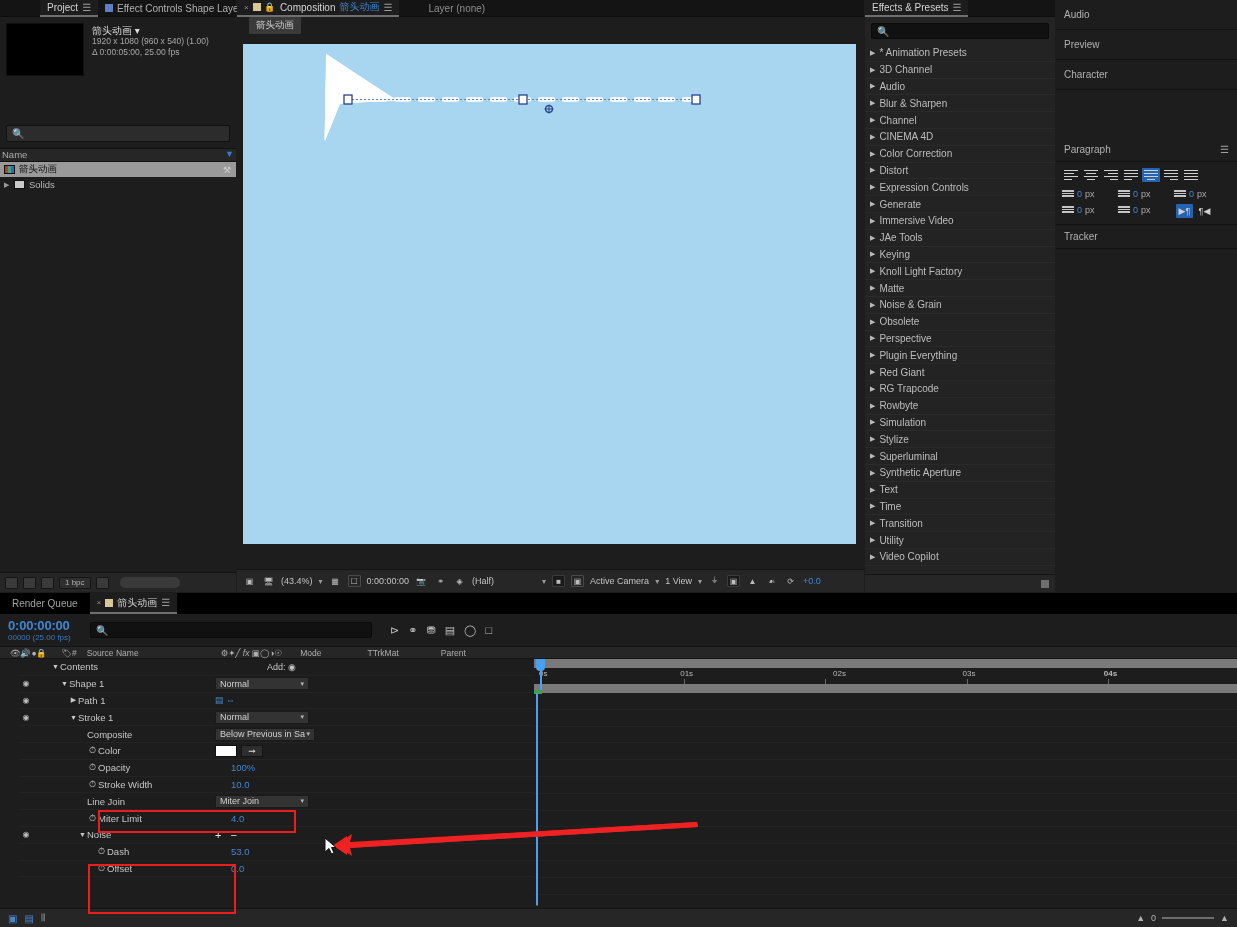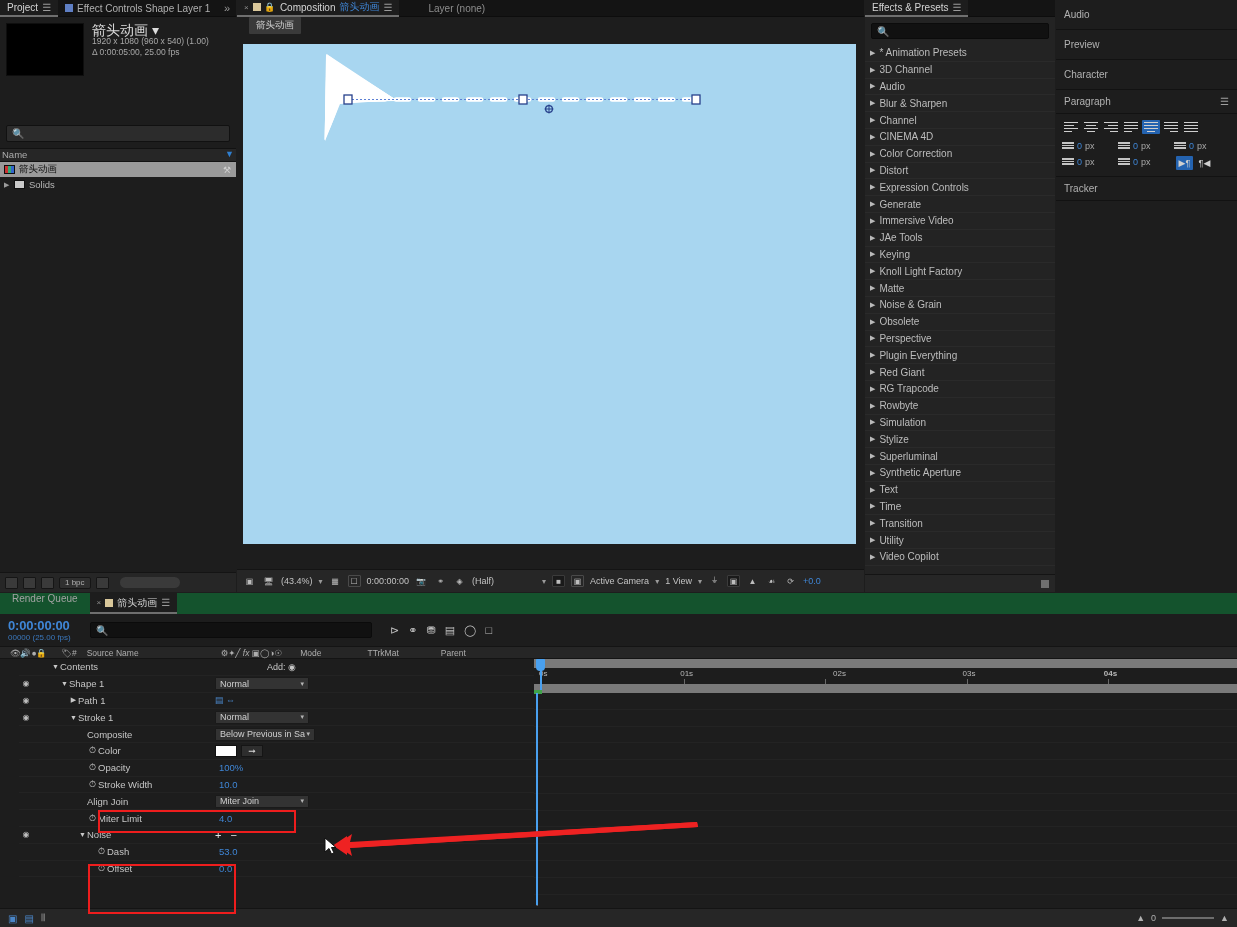--- a/index.html
+++ b/index.html
@@ -25,26 +25,26 @@
     padding:0 7px; font-size:10px; color:#b0b0b0;
     white-space:nowrap;
   }
   .tab.active { background:#1d1d1d; color:#d4d4d4; border-bottom:2px solid #6f6f6f; }
   .tab .hamb { font-size:10px; color:#9a9a9a; }
   .tab .closex { font-size:8px; color:#8d8d8d; }
   .swatch-sq { width:8px; height:8px; display:inline-block; }
 
   
   #project-panel { left:0; top:0; width:236px; height:592px; background:#1d1d1d; }
-  #project-tabs { position:relative; }
+  #project-tabs { position:relative;padding-left:40px; }
   #project-tabs .chev { margin-left:auto; padding:0 6px; color:#9a9a9a; font-size:11px;}
   .proj-head { display:flex; padding:6px 6px 4px 6px; height:80px;}
   .proj-thumb { width:78px; height:53px; background:#000; border:1px solid #0e0e0e; flex:0 0 auto; }
   .proj-meta { margin-left:8px; font-size:9px; line-height:11px; color:#c0c0c0; padding-top:2px;}
-  .proj-meta .title { font-size:14px; color:#dcdcdc; }
+  .proj-meta .title { font-size:10px; color:#dcdcdc; }
   .proj-meta .dim { color:#a8a8a8; font-size:8.5px; }
   .proj-search {
     margin:28px 6px 6px 6px; height:17px; background:#2c2c2c;
     border:1px solid #111; border-radius:2px; display:flex; align-items:center;
     padding:0 5px; color:#8e8e8e;
   }
   .proj-colhdr {
     margin-top:6px; height:14px; background:#262626; border-top:1px solid #121212;
     border-bottom:1px solid #121212; display:flex; align-items:flex-start; padding:0 2px;
     font-size:9.5px; color:#adadad;
@@ -126,21 +126,21 @@
   .pnum .gl { width:12px; height:11px; display:flex; flex-direction:column; gap:1.3px; justify-content:center;}
   .pnum .gl i { height:1.3px; background:#c4c4c4; display:block;}
   .pnum .v { color:#3f86d6; }
   .pnum .u { color:#a9a9a9; }
   .dirbtn { width:17px; height:14px; display:flex; align-items:center; justify-content:center;
             font-size:9px; color:#cfcfcf; border-radius:1px;}
   .dirbtn.on { background:#2463b0; }
 
   
   #timeline { position:absolute; left:0; top:593px; width:1237px; height:334px; background:#1d1d1d;}
-  #tl-tabs { height:21px; background:#14532d; display:flex; align-items:flex-start; }
+  #tl-tabs { height:21px; background:#000000; display:flex; align-items:center; }
   #tl-tabs .rq { padding:0 12px; color:#a3a3a3; font-size:10px;}
   .tl-toolrow { height:32px; display:flex; align-items:center; padding:0 8px; gap:8px; }
   .tc-block { width:74px; }
   .tc-main { color:#3f86d6; font-size:13px; letter-spacing:-0.2px; font-weight:bold;}
   .tc-sub { color:#3f86d6; font-size:8px; opacity:.85; }
   .tl-search { flex:0 0 282px; height:16px; background:#111; border:1px solid #0b0b0b;
                border-radius:2px; display:flex; align-items:center; padding:0 5px; color:#888; }
   .tl-icons { display:flex; align-items:center; gap:9px; margin-left:10px; color:#bcbcbc; font-size:11px;}
   .tl-colhdr { height:13px; background:#262626; border-top:1px solid #141414;
                border-bottom:1px solid #141414; display:flex; align-items:center;
@@ -150,21 +150,21 @@
   .tl-left { position:absolute; left:0; top:0; width:515px; height:246px; }
   .tl-right { position:absolute; left:515px; top:0; width:722px; height:246px; background:#1d1d1d;}
 
   .row { height:16.8px; display:flex; align-items:center; position:relative;
          border-bottom:1px solid #232323; font-size:9.5px; color:#c6c6c6; }
   .row .eye { width:14px; text-align:center; color:#bdbdbd; font-size:8px; }
   .row .eye.blank { color:transparent; }
   .row .tri { font-size:7px; color:#c9c9c9; width:9px; text-align:center;}
   .row .stopw { font-size:9px; color:#cfcfcf; width:11px; text-align:center;}
   .row .lbl { white-space:nowrap; }
-  .row .val { position:absolute; left:200px; color:#3f86d6; }
+  .row .val { position:absolute; left:212px; color:#3f86d6; }
   .dropdown {
     position:absolute; left:196px; height:13px; width:94px; background:#333;
     border:1px solid #1a1a1a; border-radius:1px; display:flex; align-items:center;
     padding:0 4px; font-size:9px; color:#d0d0d0;
   }
   .dropdown .dc { margin-left:auto; font-size:7px; color:#b5b5b5;}
   .dropdown.wide { width:100px; }
   .colorbox { position:absolute; left:196px; width:22px; height:12px; background:#fff; border:1px solid #111;}
   .eyedrop { position:absolute; left:222px; width:22px; height:12px; background:#2e2e2e;
              border:1px solid #151515; display:flex; align-items:center; justify-content:center;
@@ -488,21 +488,21 @@
           <span>Audio</span>
         </div>
         <div class="rp-sec">
           <span>Preview</span>
         </div>
         <div class="rp-sec">
           <span>Character</span>
         </div>
       </div>
 
-    <div class="rp-sec" style="height:24px;">
+    <div class="rp-sec" style="height:24px;margin-top:48px;">
       <span>Paragraph</span>
       <span class="hamb">☰</span>
     </div>
 
     <div class="para-body">
       <div class="para-row" id="align-row">
           <div class="align-btn" style="align-items: flex-start;">
             <i style="width:100%"></i>
             <i style="width:70%"></i>
             <i style="width:100%"></i>
@@ -718,21 +718,21 @@
           <div class="row">
             <span class="eye blank">◉</span>
             <span style="display:inline-block;width:54px"></span>
             <span class="stopw">⏱</span>
             <span class="lbl">Stroke Width</span>
             <span class="val">10.0</span>
           </div>
           <div class="row">
             <span class="eye blank">◉</span>
             <span style="display:inline-block;width:54px"></span>
-            <span class="lbl">Align Join</span>
+            <span class="lbl">Line Join</span>
             <span class="dropdown">
               <span>Miter Join</span>
               <span class="dc">▾</span>
             </span>
           </div>
           <div class="row">
             <span class="eye blank">◉</span>
             <span style="display:inline-block;width:54px"></span>
             <span class="stopw">⏱</span>
             <span class="lbl">Miter Limit</span>

